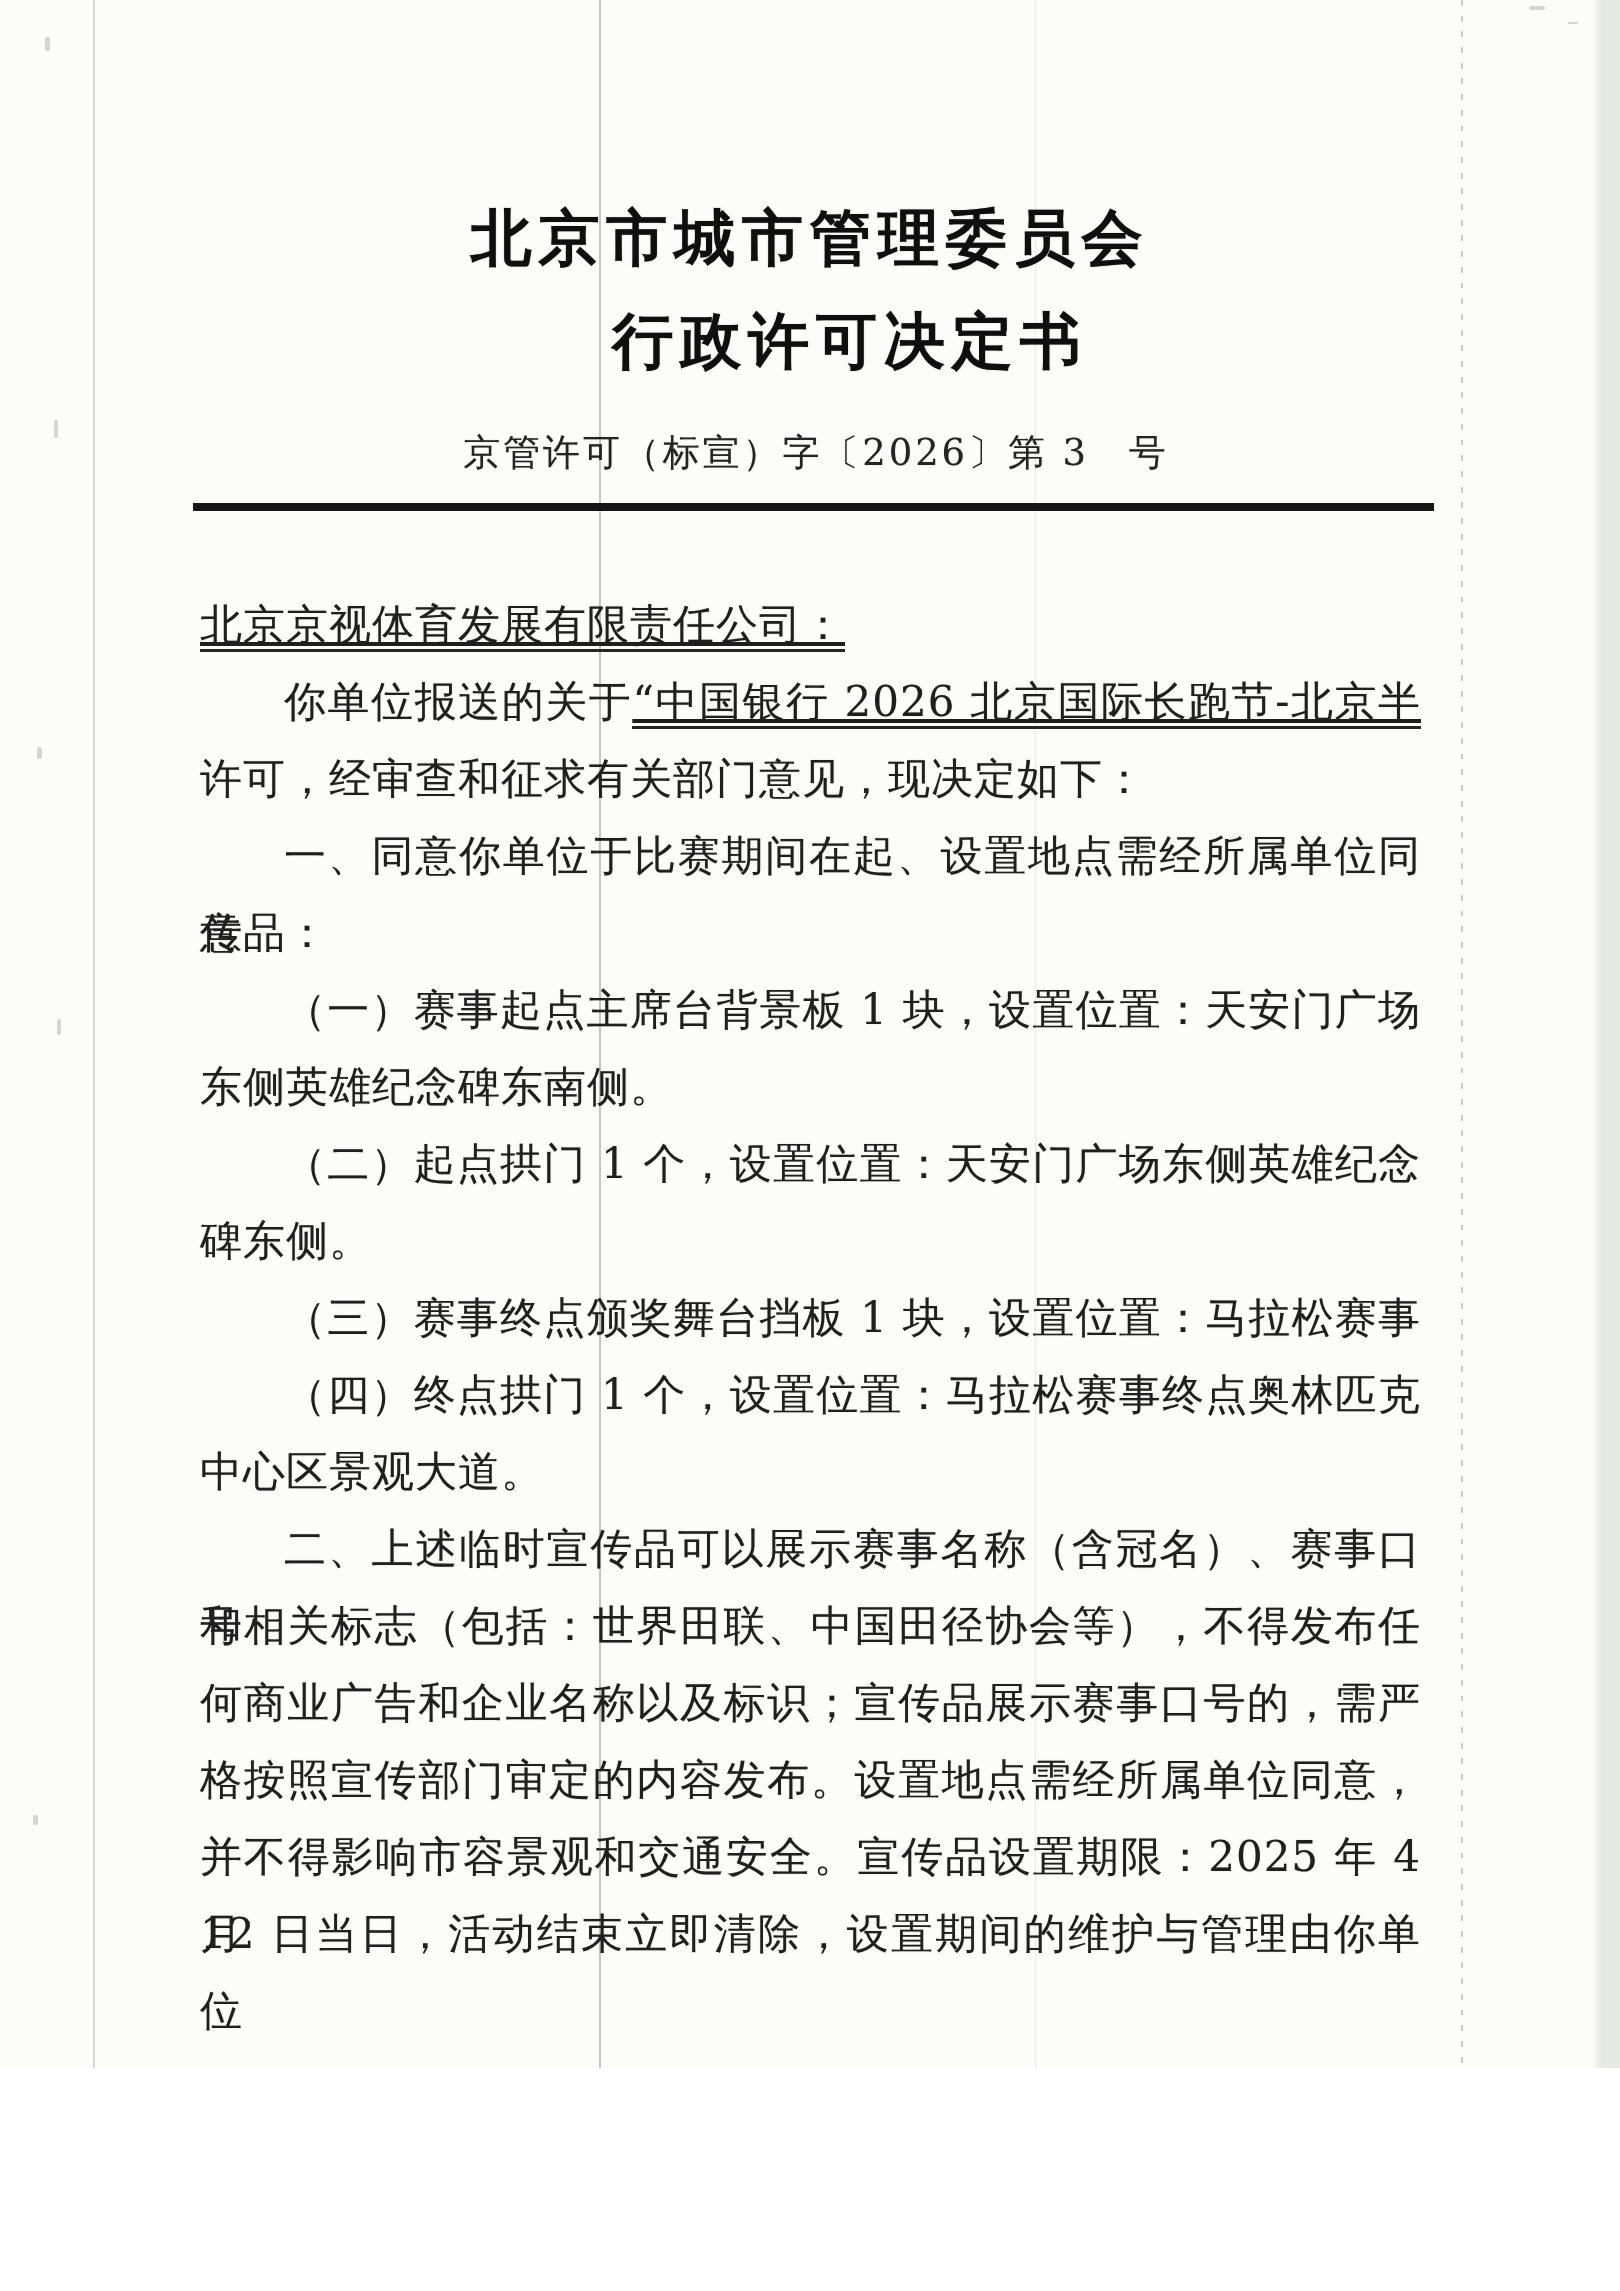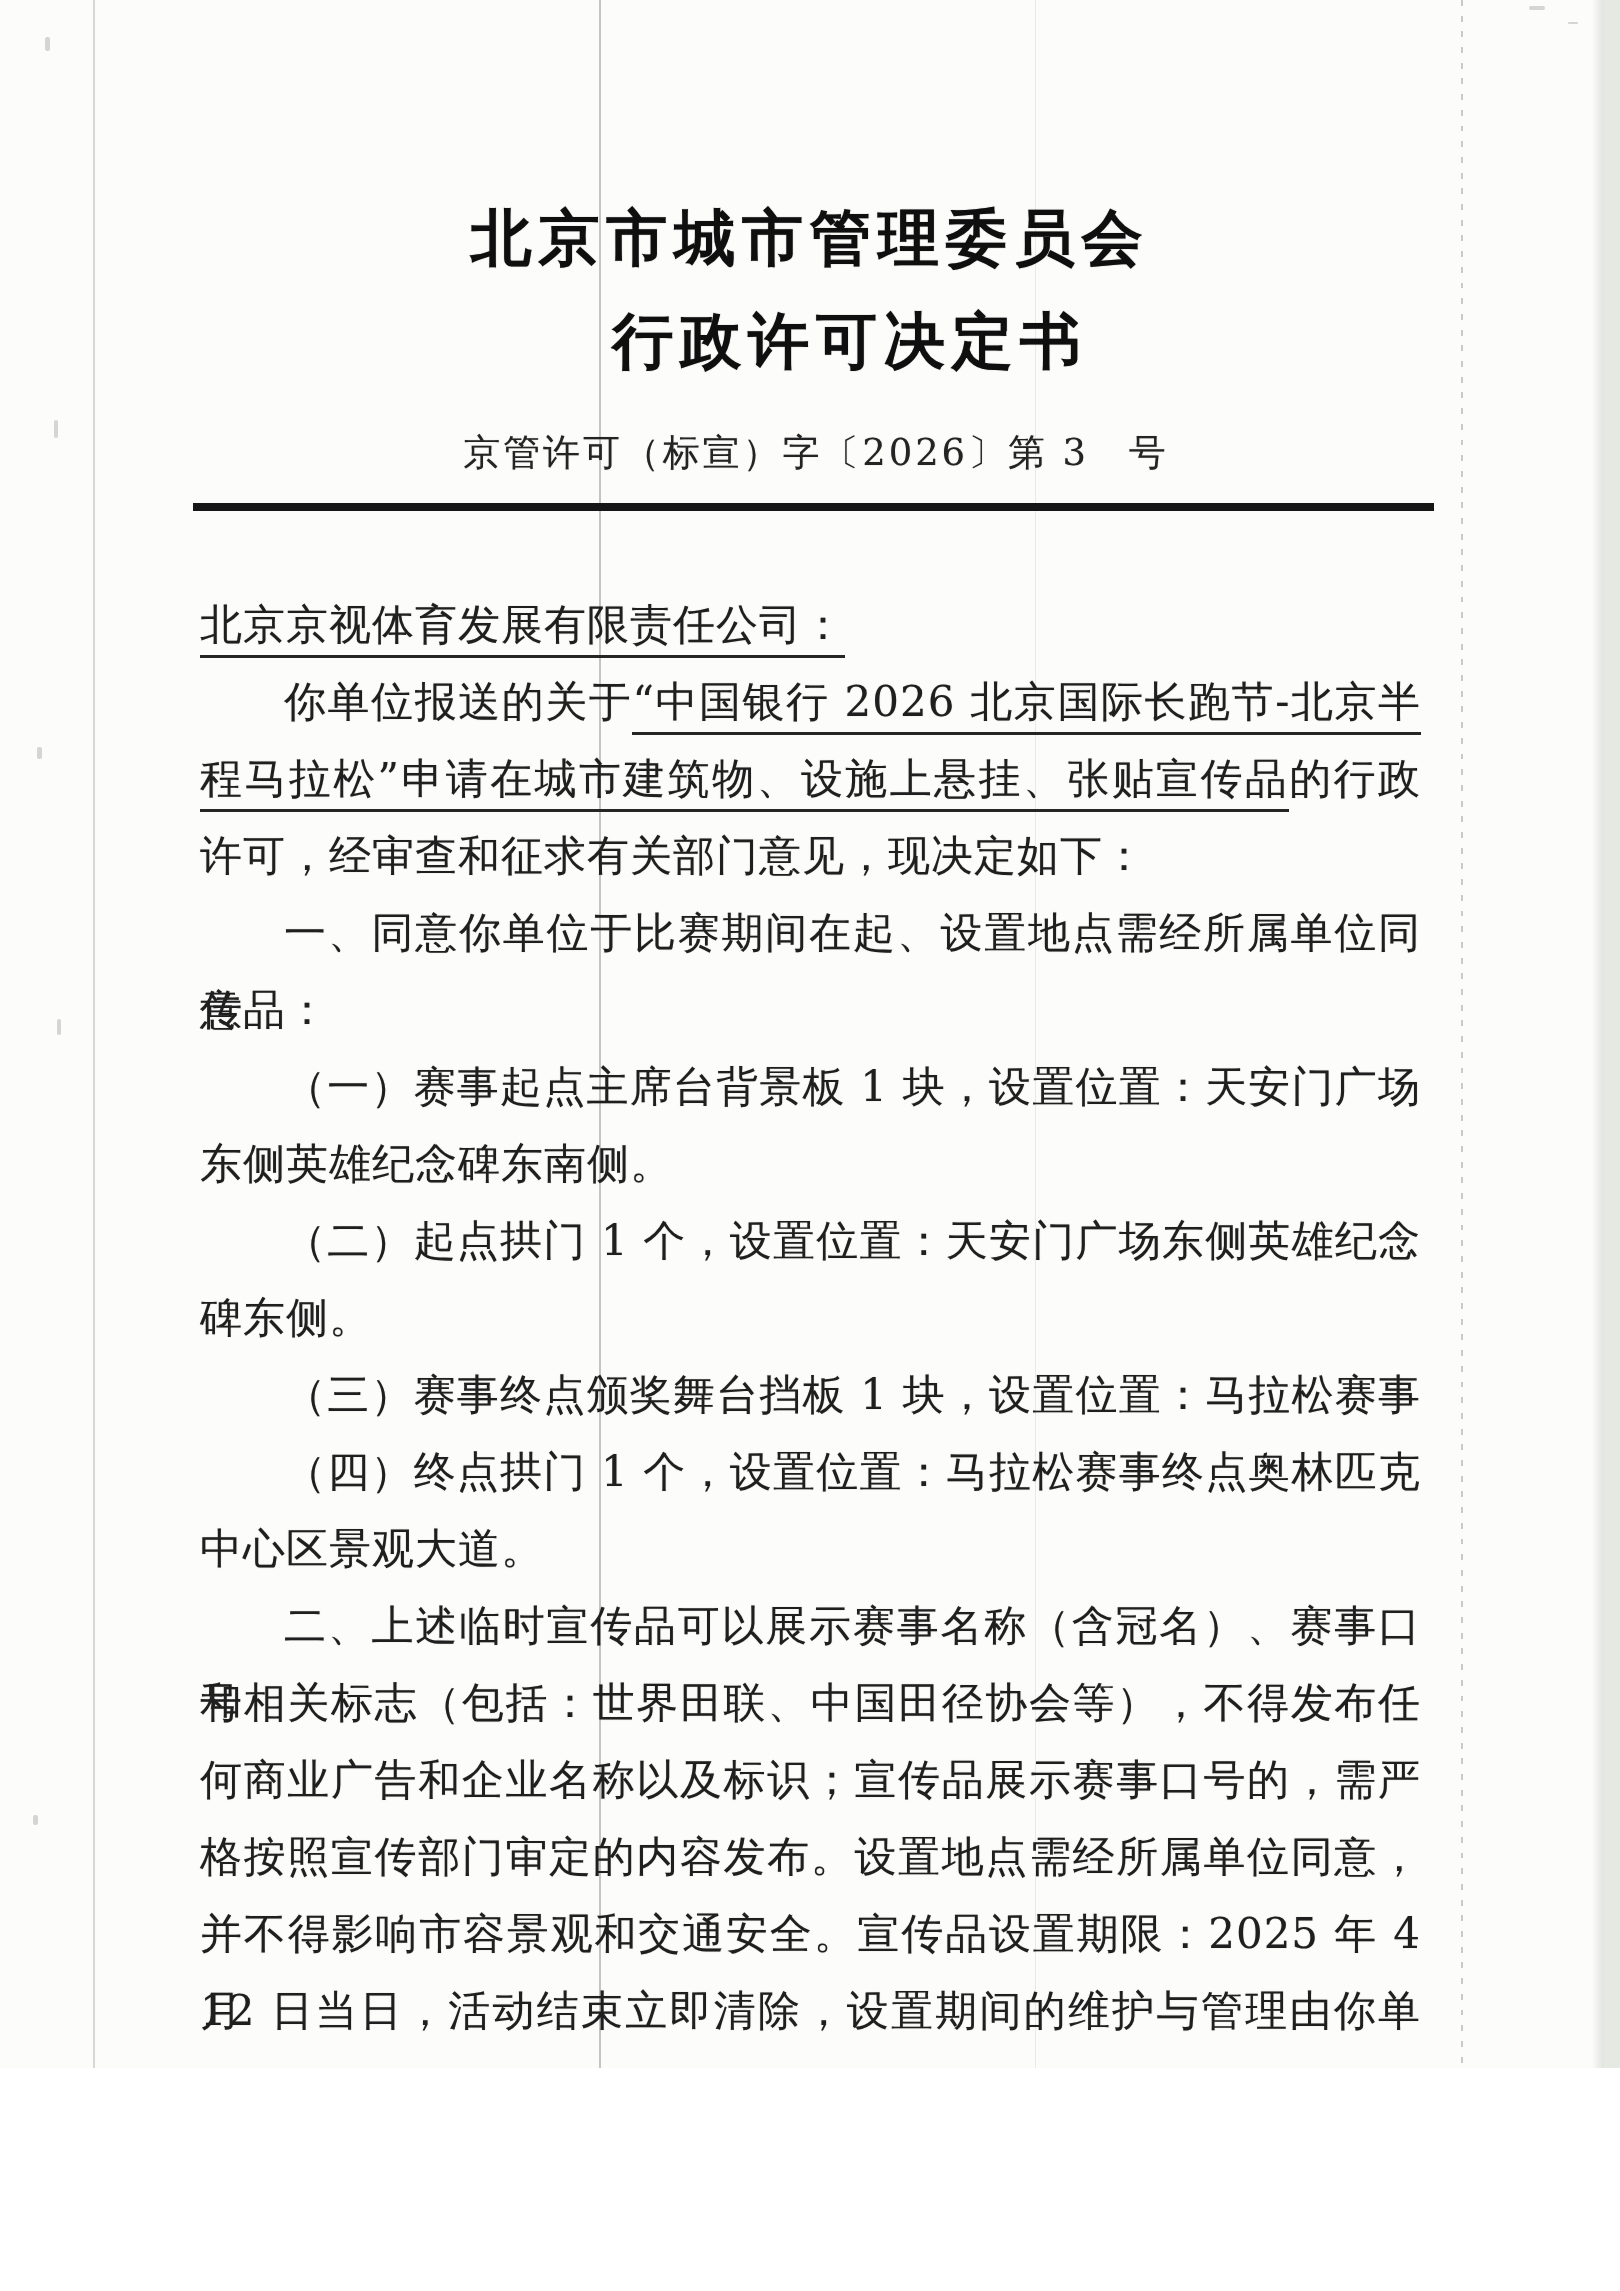--- a/index.html
+++ b/index.html
@@ -57,21 +57,22 @@
     letter-spacing: 1px;
     white-space: normal;
   }
   .line.indent { text-indent: 84px; }
   .line.fill {
     text-align: justify;
     text-align-last: justify;
   }
   .run.underlined {
     border-bottom: 3.9px solid #262626;
-    padding-bottom: 6px;
+    padding-bottom: 0;
+    text-decoration: underline;
   }
   
   .artifact { position: absolute; pointer-events: none; }
   .fold-line-main {
     left: 599px; top: 0; width: 2px; height: 2292px;
     background: rgba(120,120,120,.42);
   }
   .fold-line-left {
     left: 93px; top: 0; width: 2px; height: 2292px;
     background: rgba(150,150,150,.35);
@@ -128,21 +129,20 @@
   <div class="doc-title title-1">北京市城市管理委员会</div>
   <div class="doc-title title-2">行政许可决定书</div>
 
   <div class="doc-number">京管许可（标宣）字〔2026〕第 3　号</div>
 
   <div class="rule"></div>
 
   <div class="body-text">
       <div class="line"><span class="run underlined">北京京视体育发展有限责任公司：</span></div>
       <div class="line indent fill"><span class="run">你单位报送的关于</span><span class="run underlined">“中国银行 2026 北京国际长跑节-北京半</span></div>
-      <div class="line fill"><span class="run underlined">程马拉松”申请在城市建筑物、设施上悬挂、张贴宣传品</span><span class="run">的行政</span></div>
       <div class="line"><span class="run">许可，经审查和征求有关部门意见，现决定如下：</span></div>
       <div class="line indent fill"><span class="run">一、同意你单位于比赛期间在起、设置地点需经所属单位同意</span></div>
       <div class="line"><span class="run">传品：</span></div>
       <div class="line indent fill"><span class="run">（一）赛事起点主席台背景板 1 块，设置位置：天安门广场</span></div>
       <div class="line"><span class="run">东侧英雄纪念碑东南侧。</span></div>
       <div class="line indent fill"><span class="run">（二）起点拱门 1 个，设置位置：天安门广场东侧英雄纪念</span></div>
       <div class="line"><span class="run">碑东侧。</span></div>
       <div class="line indent fill"><span class="run">（三）赛事终点颁奖舞台挡板 1 块，设置位置：马拉松赛事</span></div>
       <div class="line indent fill"><span class="run">（四）终点拱门 1 个，设置位置：马拉松赛事终点奥林匹克</span></div>
       <div class="line"><span class="run">中心区景观大道。</span></div>

